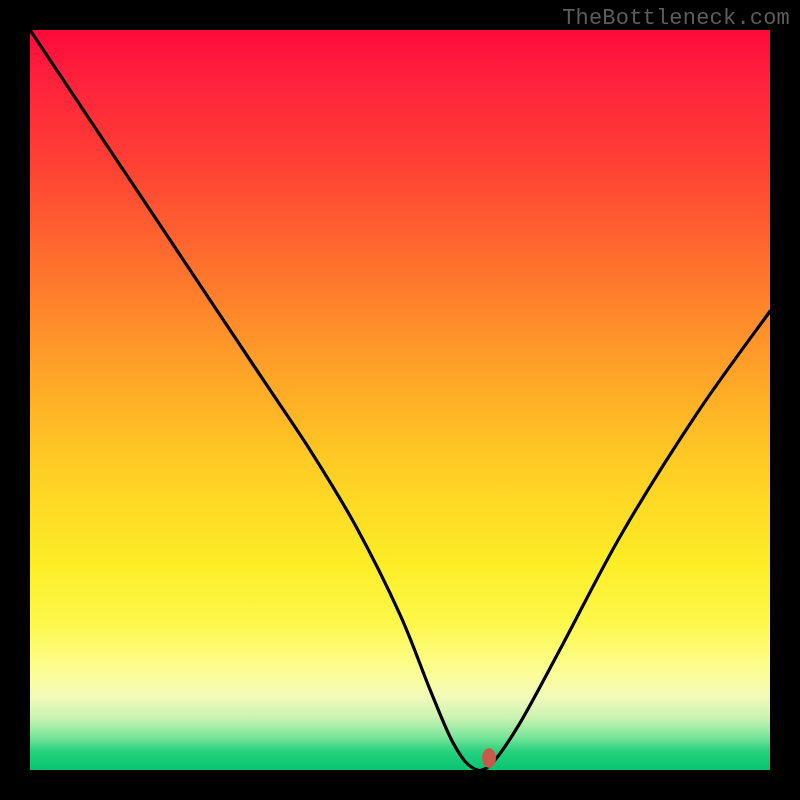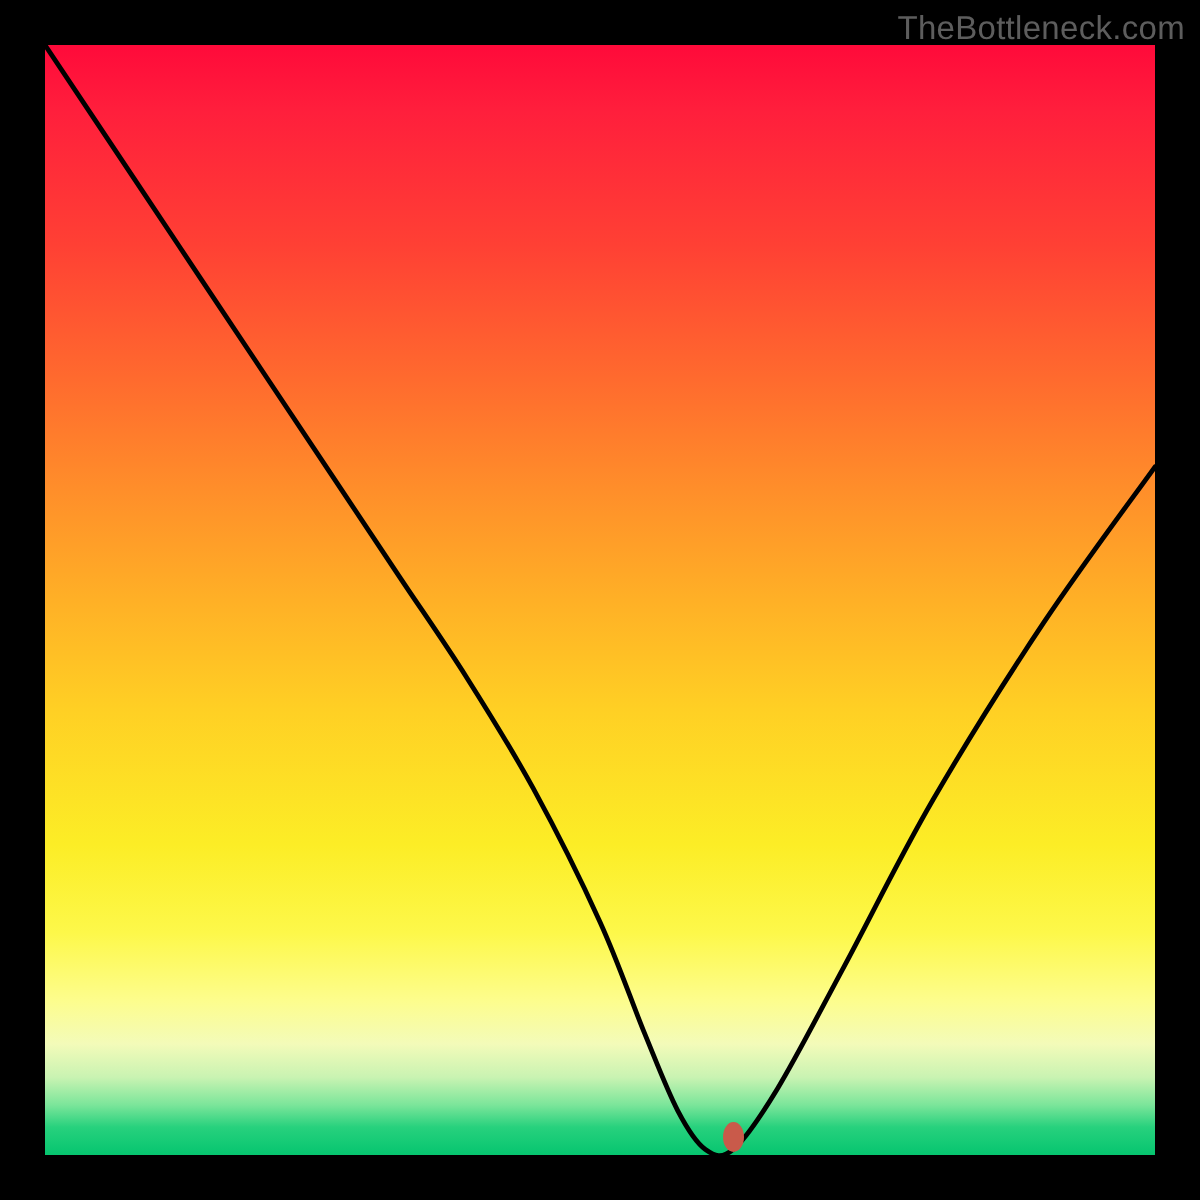--- a/index.html
+++ b/index.html
@@ -9,20 +9,21 @@
     height: 800px;
     background: #000;
     font-family: Arial, Helvetica, sans-serif;
     overflow: hidden;
   }
   .frame {
     position: relative;
     width: 800px;
     height: 800px;
     background: #000;
+    font-family: Liberation Mono, monospace;
   }
   .plot {
     position: absolute;
     left: 30px;
     top: 30px;
     width: 740px;
     height: 740px;
     
     background: linear-gradient(to bottom,
       #ff0a3a 0%,

